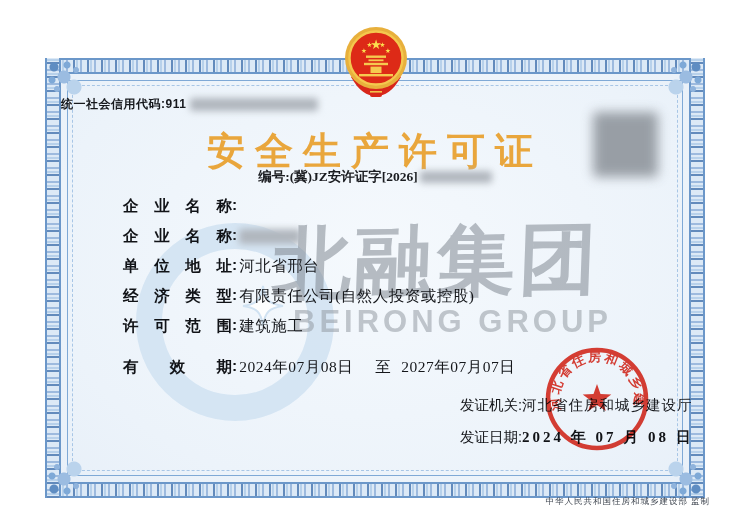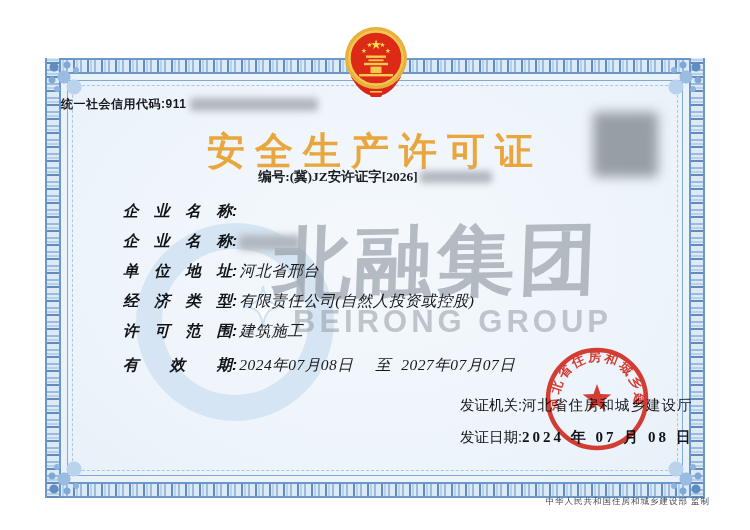--- a/index.html
+++ b/index.html
@@ -48,22 +48,22 @@
           color:#16181c;letter-spacing:.5px;white-space:nowrap;}
   .title{position:absolute;left:0;right:0;top:68px;text-align:center;z-index:2;
          font-size:38px;font-weight:900;color:#E9A63C;letter-spacing:10px;white-space:nowrap;}
   .serial{position:absolute;left:0;right:0;top:110px;z-index:2;display:flex;
           justify-content:center;align-items:center;font-family:"Liberation Serif",serif;
           font-size:13.5px;font-weight:700;color:#1a1c20;text-align:right;}
   .qr{position:absolute;left:548px;top:54px;width:65px;height:65px;background:#8a9097;
       filter:blur(6px);border-radius:4px;z-index:3;opacity:.85;}
   
   .rows{position:absolute;left:78px;top:138px;z-index:2;}
-  .row{display:flex;align-items:center;height:30px;white-space:nowrap;font-style:italic;}
-  .row-valid{margin-top:4px;}
+  .row{display:flex;height:30px;white-space:nowrap;}
+  .row-valid{margin-top:11px;}
   .flabel{display:inline-block;width:109px;font-weight:700;font-size:15.5px;color:#111317;
           text-align:justify;text-align-last:justify;}
   .colon{font-weight:700;font-size:15.5px;color:#111317;margin-right:2px;}
   .fvalue{font-family:"Liberation Serif",serif;font-size:15.5px;color:#15171b;letter-spacing:.5px;}
   .to-sep{margin:0 10px 0 22px;}
   
   .redact{display:inline-block;background:#b0b6bd;filter:blur(3.5px);border-radius:3px;
           vertical-align:middle;}
   .r-credit{width:128px;height:13px;margin-left:4px;}
   .r-serial{width:72px;height:12px;margin-left:2px;}

